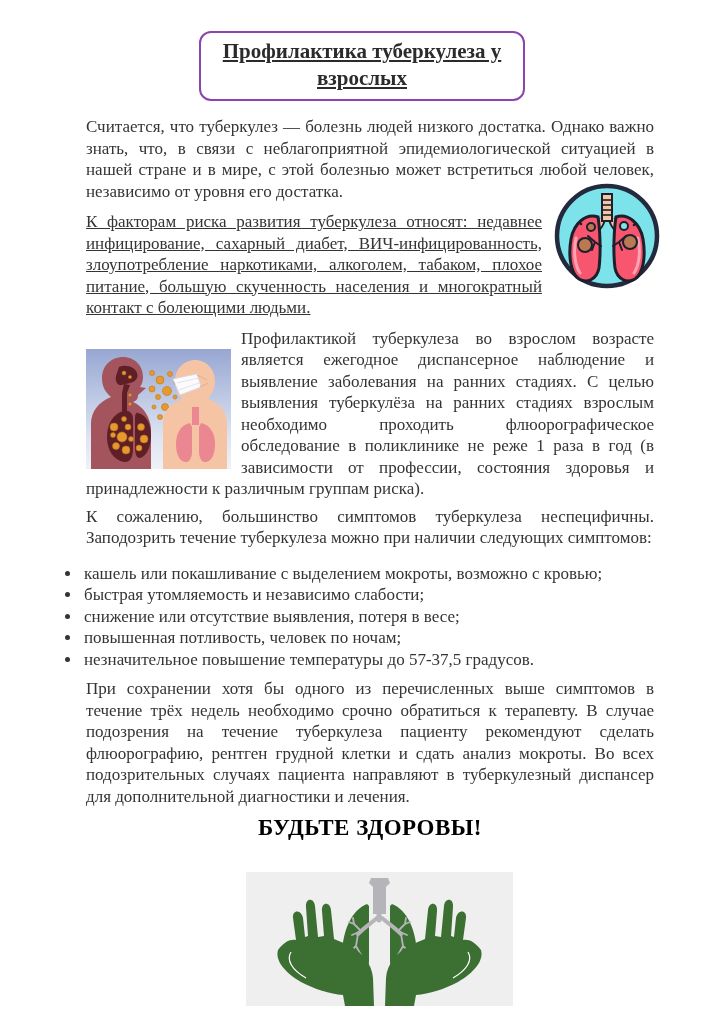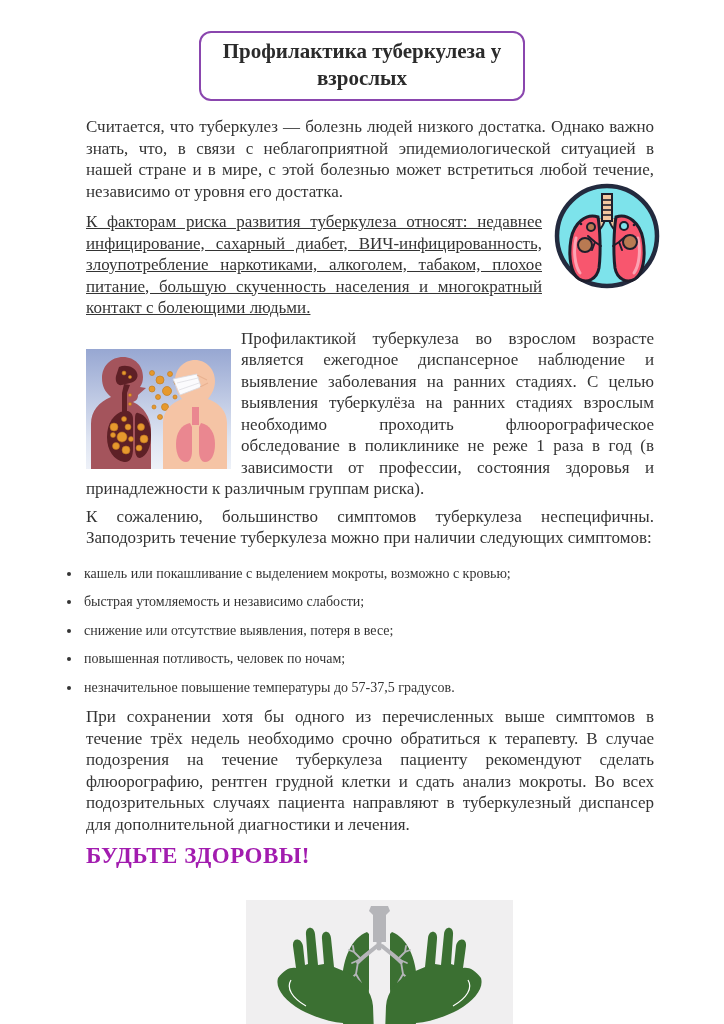--- a/index.html
+++ b/index.html
@@ -15,20 +15,21 @@
     width:302px;
     margin:31px auto 0 auto;
     border:2px solid #8a46ae;
     border-radius:12px;
     padding:5px 10px 7px 10px;
     text-align:center;
     font-weight:bold;
     font-size:21px;
     line-height:27px;
     color:#2b2b2b;
+    text-decoration:underline;
   }
   .content{padding:0 70px 0 86px;}
   .content p{
     margin:0;
     text-align:justify;
     font-size:17px;
     line-height:21.5px;
   }
   .p1{margin-top:15px !important;}
   .p2{margin-top:9px !important;text-decoration:underline;}
@@ -44,54 +45,53 @@
     float:left;
     width:145px;height:120px;
     margin:21.5px 10px 4px 0;
   }
   ul.symptoms{
     list-style:disc outside;
     margin:14px 0 0 -30px;
     padding:0 0 0 26px;
   }
   ul.symptoms li{
-    font-size:14px;
+    font-size:17px;
     line-height:21.5px;
     padding-left:2px;
     text-align:justify;
-    margin-top:7px;
   }
   .closing{
     clear:both;
     margin:6px 0 0 0;
-    text-align:left;
+    text-align:center;
     font-weight:bold;
     font-size:23px;
     line-height:30px;
-    color:#a21caf;
+    color:#000000;
     letter-spacing:0.5px;
   }
   .bottom-illustration{
     margin:29px 0 0 160px;
     width:267px;height:134px;
   }
   svg{display:block;}
 </style>
 </head>
 <body>
 
 <div class="page">
 
   <div class="title-box">
     <span>Профилактика туберкулеза у взрослых</span>
   </div>
 
   <div class="content">
 
-    <p class="p1">Считается, что туберкулез — болезнь людей низкого достатка. Однако важно знать, что, в связи с неблагоприятной эпидемиологической ситуацией в нашей стране и в мире, с этой болезнью может встретиться любой течение, независимо от уровня его достатка.</p>
+    <p class="p1">Считается, что туберкулез — болезнь людей низкого достатка. Однако важно знать, что, в связи с неблагоприятной эпидемиологической ситуацией в нашей стране и в мире, с этой болезнью может встретиться любой человек, независимо от уровня его достатка.</p>
 
     <p class="p2">
       <span class="float-right-img">
         <svg width="110" height="110" viewBox="0 0 110 110">
           <circle cx="55" cy="55" r="50" fill="#7de3eb" stroke="#232a3e" stroke-width="4.5"></circle>
           <path d="M50,38 C48,46 42,50 35,55" stroke="#1e1e2c" stroke-width="8" fill="none"></path>
           <path d="M60,38 C62,46 68,50 75,55" stroke="#1e1e2c" stroke-width="8" fill="none"></path>
           <path d="M50,38 C48,46 42,50 35,55" stroke="#f3c7a0" stroke-width="4.5" fill="none"></path>
           <path d="M60,38 C62,46 68,50 75,55" stroke="#f3c7a0" stroke-width="4.5" fill="none"></path>
           <path d="M46,36 C34,32 22,42 19,58 C16,76 19,93 27,98 C35,103 45,98 47,87 C49,72 48,48 46,36 Z" fill="#f8566e" stroke="#1e1e2c" stroke-width="3"></path>

